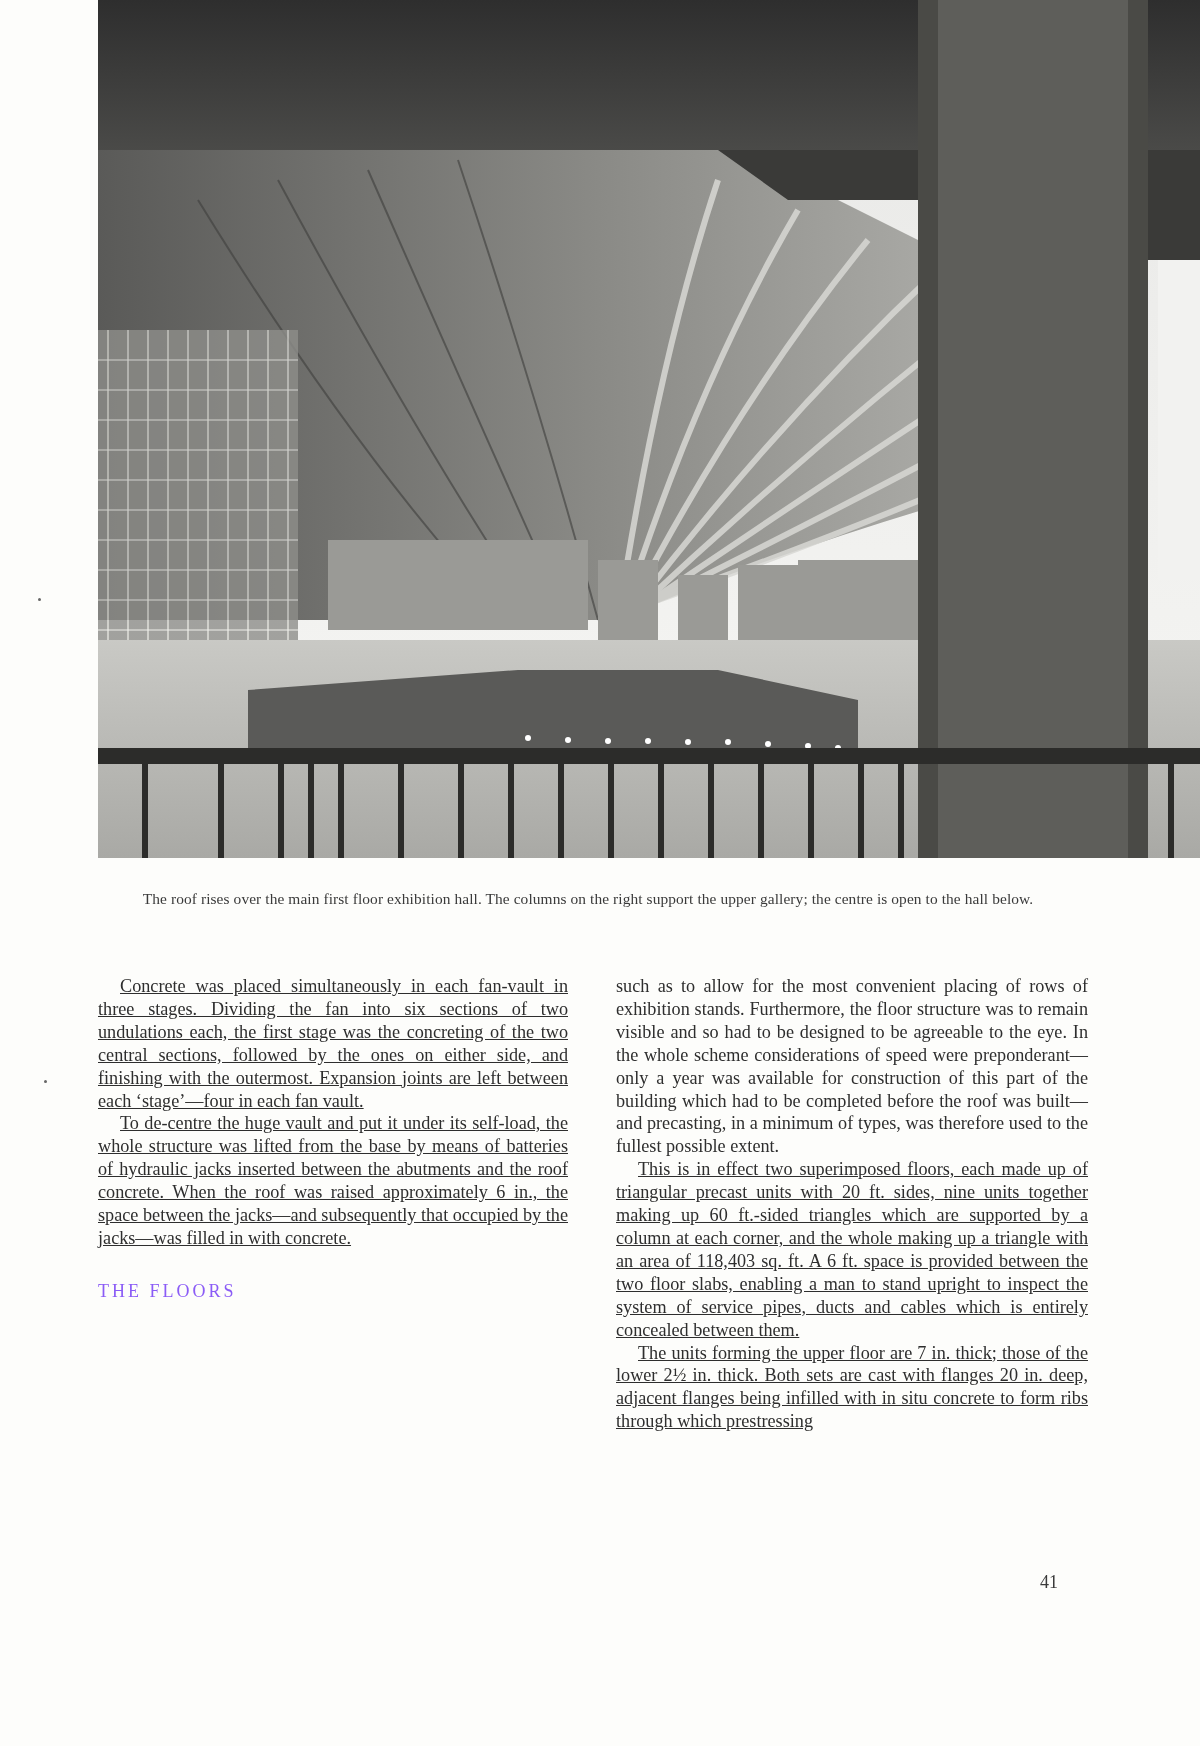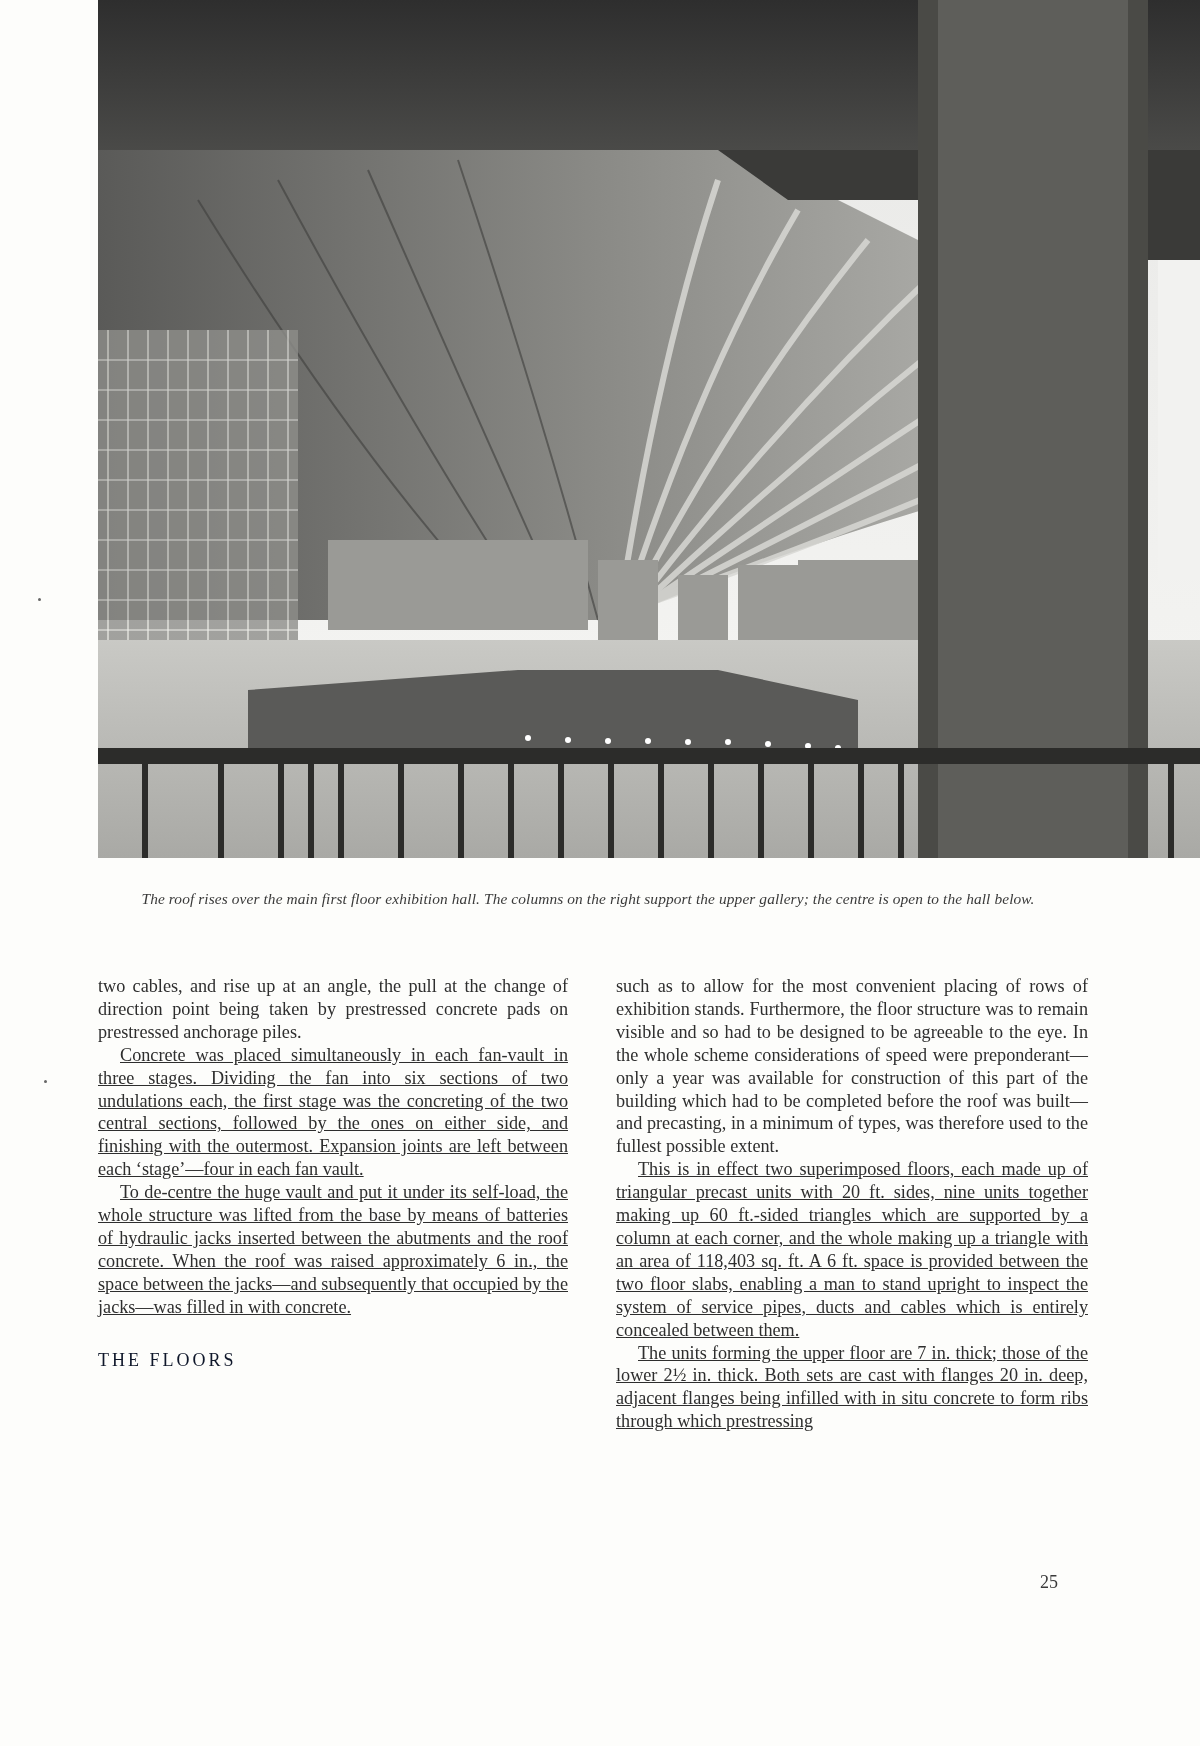--- a/index.html
+++ b/index.html
@@ -9,35 +9,35 @@
       font-family: "Liberation Serif", "DejaVu Serif", serif;
       color: #2b2b2b;
     }
     .photo {
       position: absolute; left: 98px; top: 0; width: 1102px; height: 858px;
       overflow: hidden; background: #3a3a3a;
     }
     .photo svg { display: block; width: 100%; height: 100%; }
     .caption {
       position: absolute; left: 98px; top: 890px; width: 980px;
-      font-style: italic; font-size: 15.4px; color: #3a3a3a;
+      font-size: 15.4px; color: #3a3a3a;
       text-align: center; letter-spacing: 0.1px; white-space: nowrap;
     }
     .col {
       position: absolute; top: 975px; width: 470px;
       font-size: 18.2px; line-height: 22.9px; text-align: justify;
       color: #2e2e2e;
     }
     .col-left { left: 98px; }
     .col-right { left: 616px; width: 472px; }
     .col p { margin: 0; text-indent: 0; }
     .col p.indent { text-indent: 22px; text-decoration: underline; }
     .heading {
       margin: 30px 0 26px 0; font-size: 18px; letter-spacing: 3px;
-      text-transform: uppercase; color: #0f172a; font-family: Liberation Serif, serif;
+      text-transform: uppercase; color: #8b5cf6; font-family: Liberation Serif, serif;
     }
     .page-number {
       position: absolute; left: 1040px; top: 1572px; font-size: 18px; color: #3a3a3a;
     }
     .stray-mark { position: absolute; width: 3px; height: 3px; background: #666; border-radius: 50%; }
   </style>
 </head>
 <body>
 
 <div class="photo">
@@ -137,28 +137,27 @@
       <rect x="760" y="764" width="6" height="94"></rect>
         <rect x="800" y="764" width="6" height="94"></rect>
       <rect x="1070" y="764" width="6" height="94"></rect>
     </g>
   </svg>
 </div>
 
 <div class="caption">The roof rises over the main first floor exhibition hall. The columns on the right support the upper gallery; the centre is open to the hall below.</div>
 
 <div class="col col-left">
-  <p>two cables, and rise up at an angle, the pull at the change of direction point being taken by prestressed concrete pads on prestressed anchorage piles.</p>
   <p class="indent">Concrete was placed simultaneously in each fan-vault in three stages. Dividing the fan into six sections of two undulations each, the first stage was the concreting of the two central sections, followed by the ones on either side, and finishing with the outermost. Expansion joints are left between each ‘stage’—four in each fan vault.</p>
   <p class="indent">To de-centre the huge vault and put it under its self-load, the whole structure was lifted from the base by means of batteries of hydraulic jacks inserted between the abutments and the roof concrete. When the roof was raised approximately 6 in., the space between the jacks—and subsequently that occupied by the jacks—was filled in with concrete.</p>
   <div class="heading">THE FLOORS</div>
 </div>
 
 <div class="col col-right">
   <p>such as to allow for the most convenient placing of rows of exhibition stands. Furthermore, the floor structure was to remain visible and so had to be designed to be agreeable to the eye. In the whole scheme considerations of speed were preponderant—only a year was available for construction of this part of the building which had to be completed before the roof was built—and precasting, in a minimum of types, was therefore used to the fullest possible extent.</p>
   <p class="indent">This is in effect two superimposed floors, each made up of triangular precast units with 20 ft. sides, nine units together making up 60 ft.-sided triangles which are supported by a column at each corner, and the whole making up a triangle with an area of 118,403 sq. ft. A 6 ft. space is provided between the two floor slabs, enabling a man to stand upright to inspect the system of service pipes, ducts and cables which is entirely concealed between them.</p>
   <p class="indent">The units forming the upper floor are 7 in. thick; those of the lower 2½ in. thick. Both sets are cast with flanges 20 in. deep, adjacent flanges being infilled with in situ concrete to form ribs through which prestressing</p>
 </div>
 
-<div class="page-number">25</div>
+<div class="page-number">41</div>
 
 <span class="stray-mark" style="left:38px; top:598px;"></span>
 <span class="stray-mark" style="left:44px; top:1080px;"></span>
 
 </body></html>

